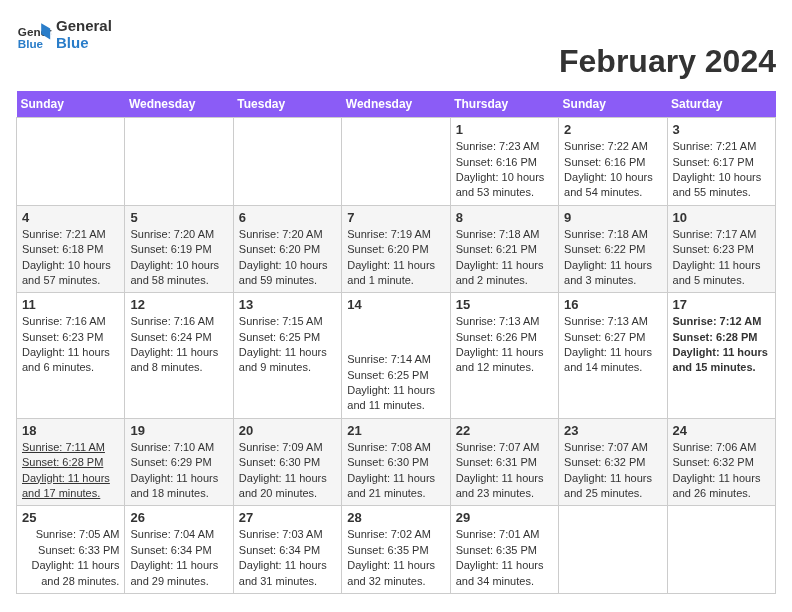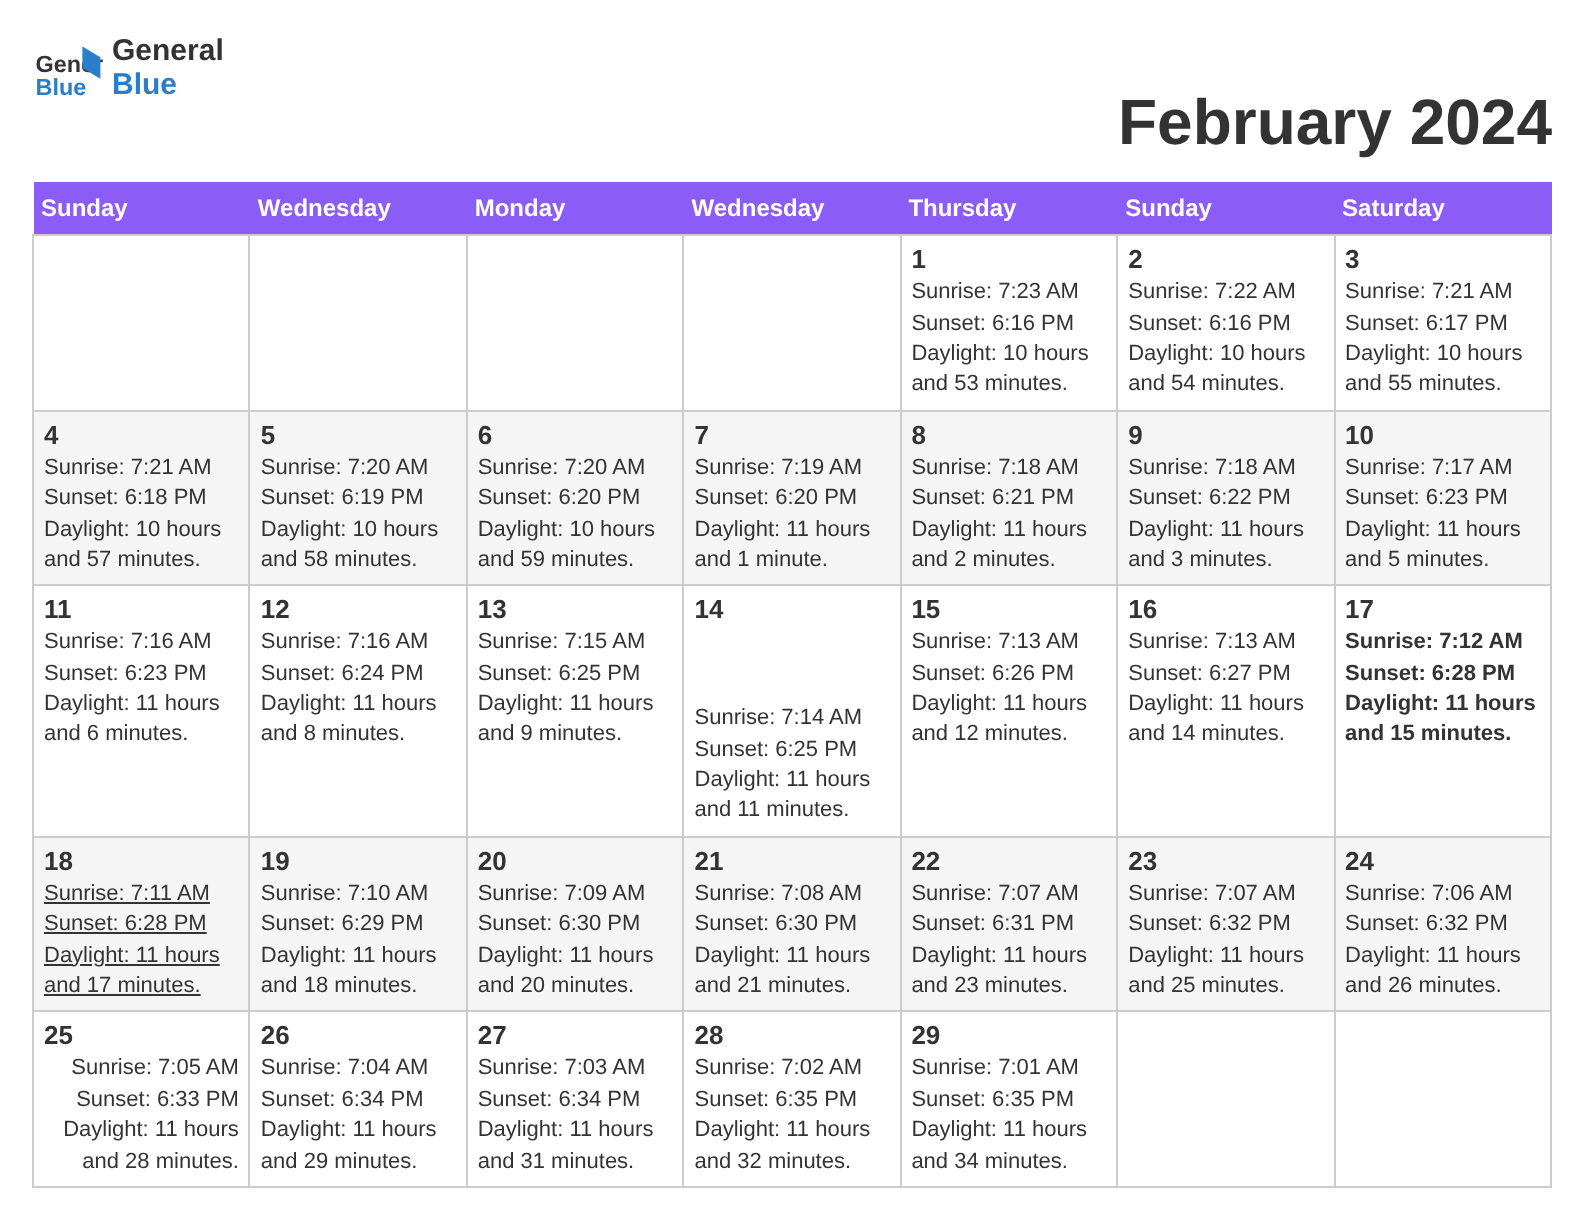--- a/index.html
+++ b/index.html
@@ -98,21 +98,21 @@
   <div class="title-area">
     <h1>February 2024</h1>
   </div>
 </div>
 
 <table>
   <thead>
     <tr id="header-row">
     <th>Sunday</th>
         <th>Wednesday</th>
-        <th>Monday</th>
+        <th>Tuesday</th>
         <th>Wednesday</th>
         <th>Thursday</th>
         <th>Sunday</th>
         <th>Saturday</th>
       </tr>
   </thead>
   <tbody id="calendar-body">
   <tr>
         <td class="empty-cell"></td>
         <td class="empty-cell"></td>

